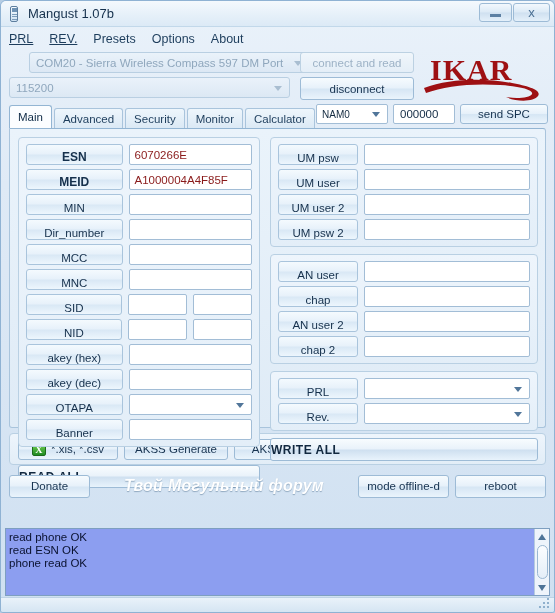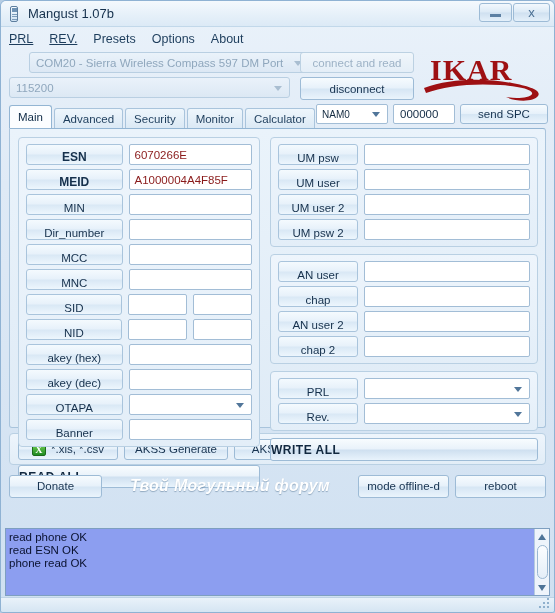--- a/index.html
+++ b/index.html
@@ -203,21 +203,21 @@
   }
   #akss-gen-btn { width:104px; height:21px; }
   #akss-queue-btn { width:104px; height:21px; }
   #akss-genqueue-btn { width:148px; height:21px; }
 
   
   .bottomband {
     margin-top:6px; height:30px; position:relative;
     display:flex; align-items:center; padding:0 8px;
   }
-  #donate-btn { width:93px; height:23px; }
+  #donate-btn { width:81px; height:23px; }
   .forumtext {
     flex:1; text-align:center;
     font-weight:bold; font-style:italic; font-size:16px;
     color:#ffffff; text-shadow:0 1px 1px rgba(90,120,150,.55);
     letter-spacing:.3px;
   }
   #mode-offline-btn { width:91px; height:23px; margin-right:6px; }
   #reboot-btn { width:91px; height:23px; }
 
   

